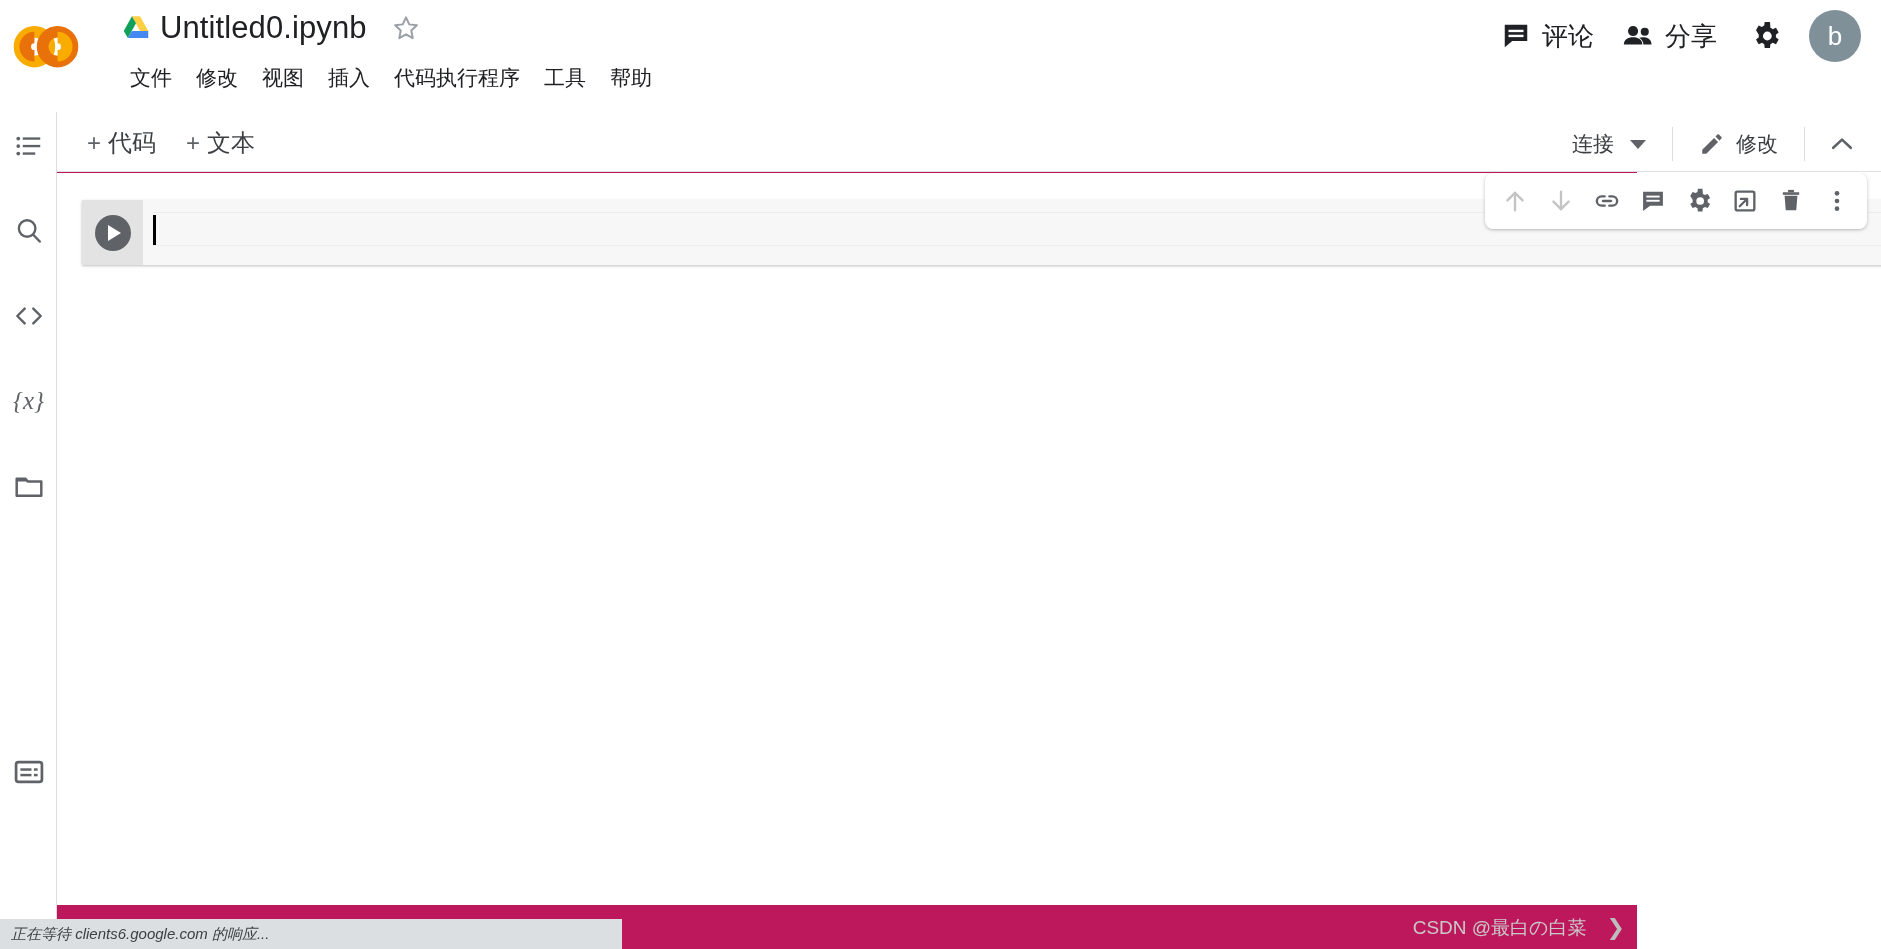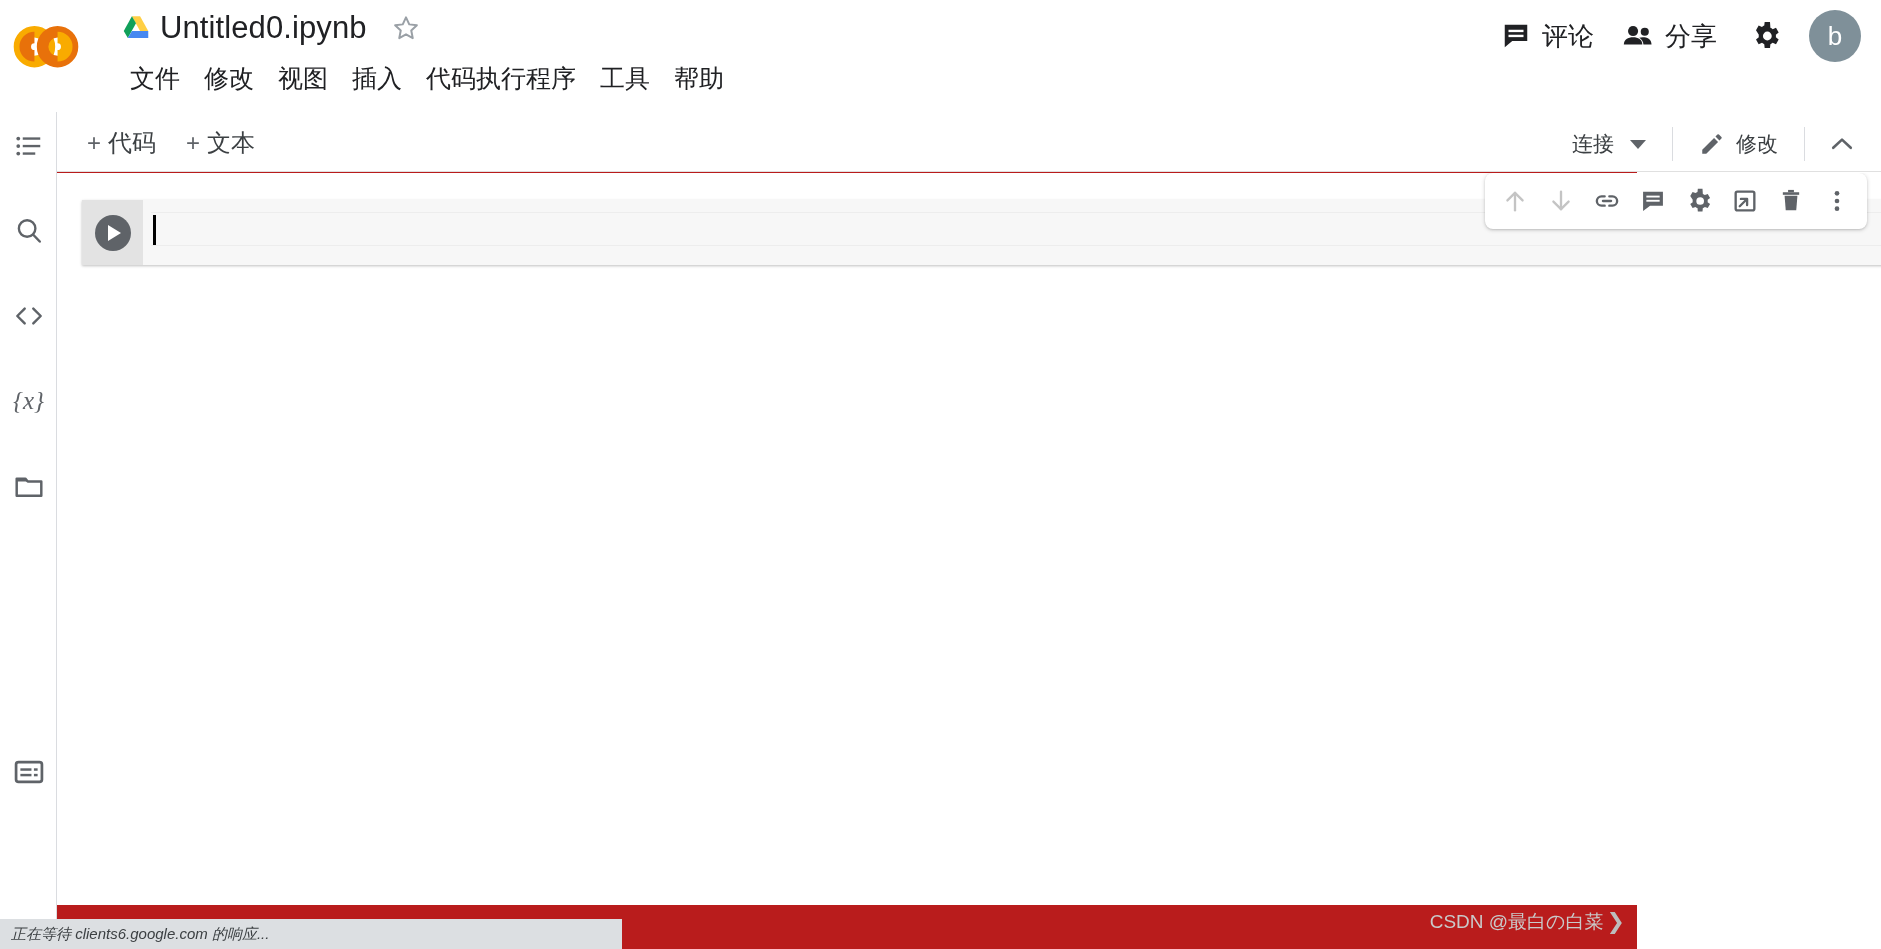--- a/index.html
+++ b/index.html
@@ -1,32 +1,32 @@
 <!DOCTYPE html>
 <html><head>
 <meta charset="utf-8">
 <style>
   * { box-sizing: border-box; margin: 0; padding: 0; }
   html, body {
     width: 1881px; height: 949px;
     font-family: "Liberation Sans", "DejaVu Sans", sans-serif;
     background: #ffffff; overflow: hidden;
   }
-  #app { position: relative; width: 1637px; height: 949px; background: #b91c1c; }
+  #app { position: relative; width: 1637px; height: 949px; background: #be185d; }
 
   
   .header { position: absolute; left: 0; top: 0; width: 1881px; height: 112px; background: #fff; }
   .colab-logo { position: absolute; left: 12px; top: 18px; width: 68px; height: 58px; }
   .title-row { position: absolute; left: 122px; top: 6px; display: flex; align-items: center; gap: 10px; }
   .drive-icon { width: 28px; height: 26px; display: block; }
   .doc-title { font-size: 31px; color: #202124; letter-spacing: 0.1px; line-height: 44px; white-space: nowrap; }
   .star-icon { width: 30px; height: 30px; margin-left: 14px; display: block; }
 
   .menubar { position: absolute; left: 118px; top: 62px; display: flex; gap: 0px; }
-  .menu-item { font-size: 25px; color: #202124; padding: 0 12px; line-height: 32px; cursor: default; white-space: nowrap; }
+  .menu-item { font-size: 21px; color: #202124; padding: 0 12px; line-height: 32px; cursor: default; white-space: nowrap; }
 
   .header-right { position: absolute; right: 20px; top: 10px; display: flex; align-items: center; gap: 0px; }
   .hr-btn { display: flex; align-items: center; gap: 11px; padding: 7px 14px; border-radius: 6px; cursor: default; }
   .hr-btn svg { display: block; }
   .hr-label { font-size: 26px; color: #202124; white-space: nowrap; }
   .gear-btn { padding: 9px; border-radius: 50%; display: flex; align-items: center; cursor: default; margin-left: 10px; }
   .avatar { width: 52px; height: 52px; border-radius: 50%; background: #7f9099; color: #fff;
             display: flex; align-items: center; justify-content: center; font-size: 26px; margin-left: 18px; }
 
   
@@ -72,22 +72,22 @@
                   border-radius: 8px; display: flex; align-items: center; padding: 0 8px; gap: 2px;
                   box-shadow: 0 1px 4px rgba(0,0,0,0.18), 0 1px 2px rgba(0,0,0,0.10); }
   .ct-btn { width: 44px; height: 44px; display: flex; align-items: center; justify-content: center;
             border-radius: 50%; cursor: default; }
 
   
   .statusbar { position: absolute; left: 0; bottom: 0; width: 622px; height: 30px;
                background: #dcdfe2; display: flex; align-items: center; padding-left: 20px; overflow: hidden; font-style: italic; }
   .status-text { font-size: 15px; color: #3c4043; white-space: nowrap; margin-left: -9px; }
 
-  .watermark { position: absolute; right: 12px; bottom: 14px; font-size: 19px; color: #c9c9c9;
-               display: flex; align-items: center; gap: 3px; white-space: nowrap; }
+  .watermark { position: absolute; right: 12px; bottom: 8px; font-size: 19px; color: #c9c9c9;
+               display: flex; align-items: center; gap: 20px; white-space: nowrap; }
   .wm-chevron { font-size: 22px; color: #bdbdbd; font-weight: bold; }
 </style>
 </head>
 <body>
 
 <div id="app">
 
   <div class="header">
 
     <svg class="colab-logo" viewBox="0 0 100 85">

